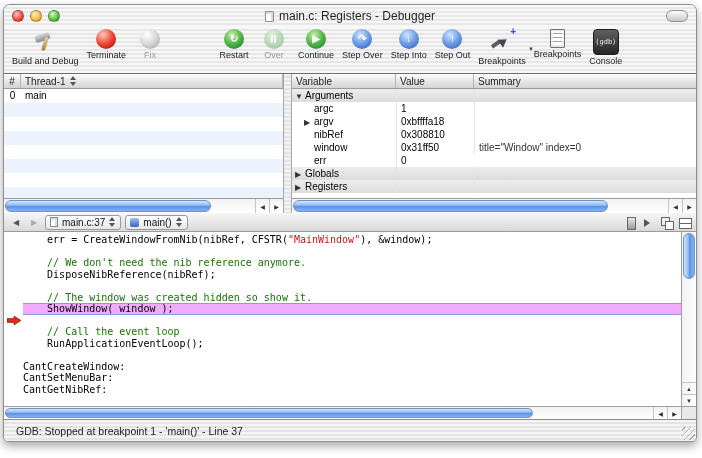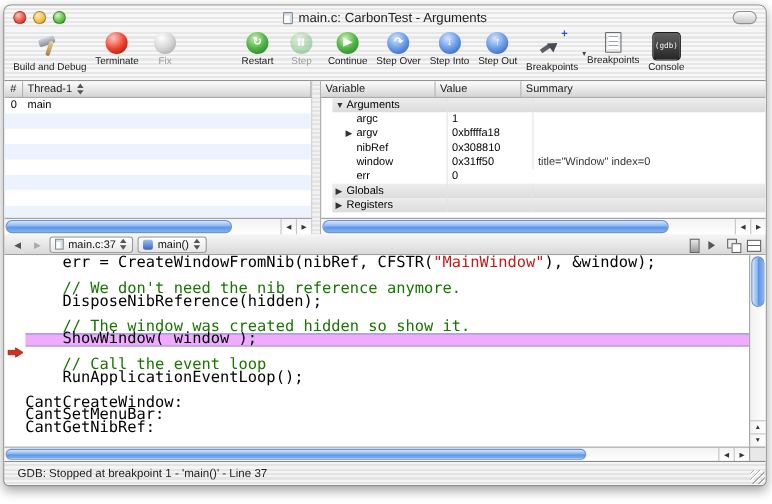--- a/index.html
+++ b/index.html
@@ -64,21 +64,21 @@
   .thread-pane { width:280px; flex:none; display:flex; flex-direction:column; border-right:1px solid #a8a8a8; }
   .thread-rows { height:109px; flex:none; overflow:hidden; background:#fff; }
   .thread-row { height:14px; display:flex; font-size:10px; color:#000; }
   .thread-row.alt { background:#edf3fe; }
   .t-num { width:17px; flex:none; text-align:center; line-height:14px; }
   .t-name { flex:1; line-height:14px; padding-left:4px; }
 
   .splitter { width:8px; flex:none; background:repeating-linear-gradient(180deg,#f2f2f2 0 2px,#e4e4e4 2px 4px); border-right:1px solid #a8a8a8; }
 
   .var-pane { flex:1; display:flex; flex-direction:column; min-width:0; }
-  .var-rows { height:109px; flex:none; overflow:hidden; background:#fff;margin-left:10px; }
+  .var-rows { height:109px; flex:none; overflow:hidden; background:#fff; }
   .var-row { height:13px; display:flex; font-size:10px; }
   .var-row.vgroup { background:linear-gradient(#ededed,#dcdcdc); }
   .vc { line-height:13px; white-space:nowrap; overflow:hidden; }
   .vc-name { width:104px; flex:none; padding-left:3px; }
   .vchild .vc-name { padding-left:12px; }
   .vc-val { width:78px; flex:none; border-left:1px solid #e4e4e4; padding-left:4px; }
   .vc-sum { flex:1; border-left:1px solid #e4e4e4; padding-left:4px; color:#333; }
   .tri { display:inline-block; width:10px; font-size:8px; color:#333; }
 
   
@@ -106,21 +106,21 @@
   .mini-bookmark::before { content:""; position:absolute; left:3px; top:1px; width:7px; height:11px; background:linear-gradient(#e8e8e8,#9a9a9a); border:1px solid #666; }
   .mini-counterpart::before { content:""; position:absolute; left:1px; top:1px; width:7px; height:7px; border:1px solid #666; background:#eee; }
   .mini-counterpart::after  { content:""; position:absolute; left:5px; top:5px; width:7px; height:7px; border:1px solid #666; background:#fff; }
   .mini-breakpoint::before { content:""; position:absolute; left:2px; top:3px; border:4px solid transparent; border-left:6px solid #555; }
   .mini-split::before { content:""; position:absolute; left:1px; top:2px; width:11px; height:9px; border:1px solid #666; background:linear-gradient(#fff 0 4px, #666 4px 5px, #fff 5px); }
 
   
   .editor { flex:1; position:relative; background:#fff; min-height:0; }
   .gutter { position:absolute; left:0; top:0; bottom:13px; width:19px; background:#fff; }
   #exec-arrow { position:absolute; left:3px; width:14px; height:9px; }
-  .code-lines { position:absolute; left:19px; right:15px; top:0; bottom:13px; overflow:hidden; padding-top:2px; font-family:"DejaVu Sans Mono", monospace; font-size:14px; }
+  .code-lines { position:absolute; left:19px; right:15px; top:0; bottom:13px; overflow:hidden; padding-top:2px; font-family:"DejaVu Sans Mono", monospace; font-size:10px; }
   .code-line { height:11.5px; line-height:11.5px; white-space:pre; }
   .code-line.hl { background:#f0abfc; box-shadow:inset 0 1px 0 #8d98dd, inset 0 -1px 0 #8d98dd; }
   .seg-code { color:#000; }
   .seg-comment { color:#177500; }
   .seg-string { color:#c41a16; }
   .ed-hsb { position:absolute; left:0; right:15px; bottom:0; height:13px; border-top:1px solid #a0a0a0; background:linear-gradient(#f2f2f2,#fff); }
   .ed-hsb .sb-thumb-h { top:1px; bottom:1px; }
   .ed-corner { position:absolute; right:0; bottom:0; width:15px; height:13px; background:#e8e8e8; border-top:1px solid #a0a0a0; border-left:1px solid #a0a0a0; }
 
   .arr-left::before  { content:"◀"; } .arr-right::before { content:"▶"; }
@@ -136,21 +136,21 @@
 <div class="window">
 
   <div class="titlebar pinstripe">
     <div class="traffic">
       <span class="tl red"></span>
       <span class="tl yellow"></span>
       <span class="tl green"></span>
     </div>
     <div class="title">
       <span class="doc-mini"></span>
-      <span>main.c: CarbonTest - Arguments</span>
+      <span>main.c: Registers - Debugger</span>
     </div>
     <span class="toolbar-pill"></span>
   </div>
 
   <div class="toolbar pinstripe" id="toolbar">
       <div class="tb-item">
         <div class="tb-icon icon-hammer"></div>
         <div class="tb-label">Build and Debug</div>
       </div>
       <div class="tb-item">
@@ -164,21 +164,21 @@
       <div class="tb-item gap-before">
         <div class="tb-icon icon-restart">
           <span class="glyph">↻</span>
         </div>
         <div class="tb-label">Restart</div>
       </div>
       <div class="tb-item disabled">
         <div class="tb-icon icon-pause">
           <span class="glyph">▌▌</span>
         </div>
-        <div class="tb-label">Step</div>
+        <div class="tb-label">Over</div>
       </div>
       <div class="tb-item">
         <div class="tb-icon icon-continue">
           <span class="glyph">▶</span>
         </div>
         <div class="tb-label">Continue</div>
       </div>
       <div class="tb-item">
         <div class="tb-icon icon-step-over">
           <span class="glyph">↷</span>
@@ -349,21 +349,21 @@
   <div class="editor">
     <div class="gutter">
       <svg id="exec-arrow" viewBox="0 0 14 9" style="top: 84px;">
         <polygon points="0,2.5 7,2.5 7,0 14,4.5 7,9 7,6.5 0,6.5" fill="#d22f1e" stroke="#8c1408" stroke-width="0.6"></polygon>
       </svg>
     </div>
     <div class="code-lines" id="code-lines">
         <div class="code-line"><span class="seg-code">    err = CreateWindowFromNib(nibRef, CFSTR(</span><span class="seg-string">"MainWindow"</span><span class="seg-code">), &amp;window);</span></div>
         <div class="code-line">&nbsp;</div>
         <div class="code-line"><span class="seg-comment">    // We don't need the nib reference anymore.</span></div>
-        <div class="code-line"><span class="seg-code">    DisposeNibReference(hidden);</span></div>
+        <div class="code-line"><span class="seg-code">    DisposeNibReference(nibRef);</span></div>
         <div class="code-line">&nbsp;</div>
         <div class="code-line"><span class="seg-comment">    // The window was created hidden so show it.</span></div>
         <div class="code-line hl"><span class="seg-code">    ShowWindow( window );</span></div>
         <div class="code-line">&nbsp;</div>
         <div class="code-line"><span class="seg-comment">    // Call the event loop</span></div>
         <div class="code-line"><span class="seg-code">    RunApplicationEventLoop();</span></div>
         <div class="code-line">&nbsp;</div>
         <div class="code-line"><span class="seg-code">CantCreateWindow:</span></div>
         <div class="code-line"><span class="seg-code">CantSetMenuBar:</span></div>
         <div class="code-line"><span class="seg-code">CantGetNibRef:</span></div>

